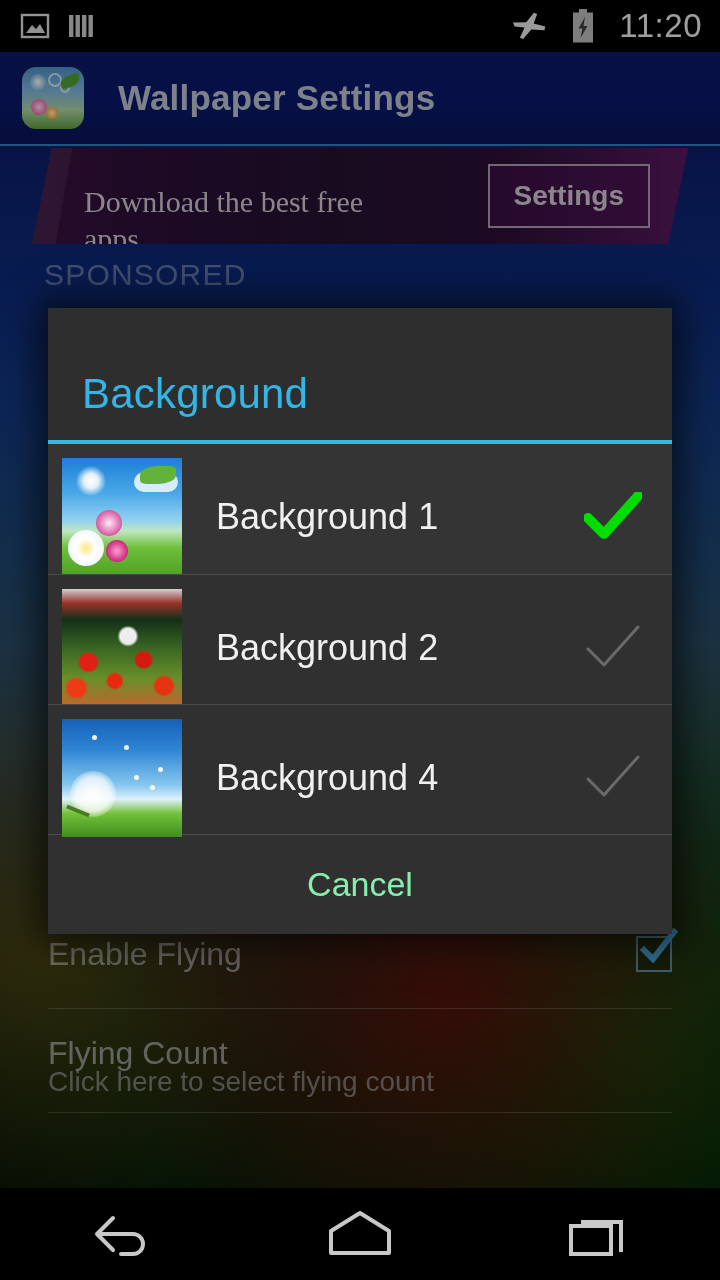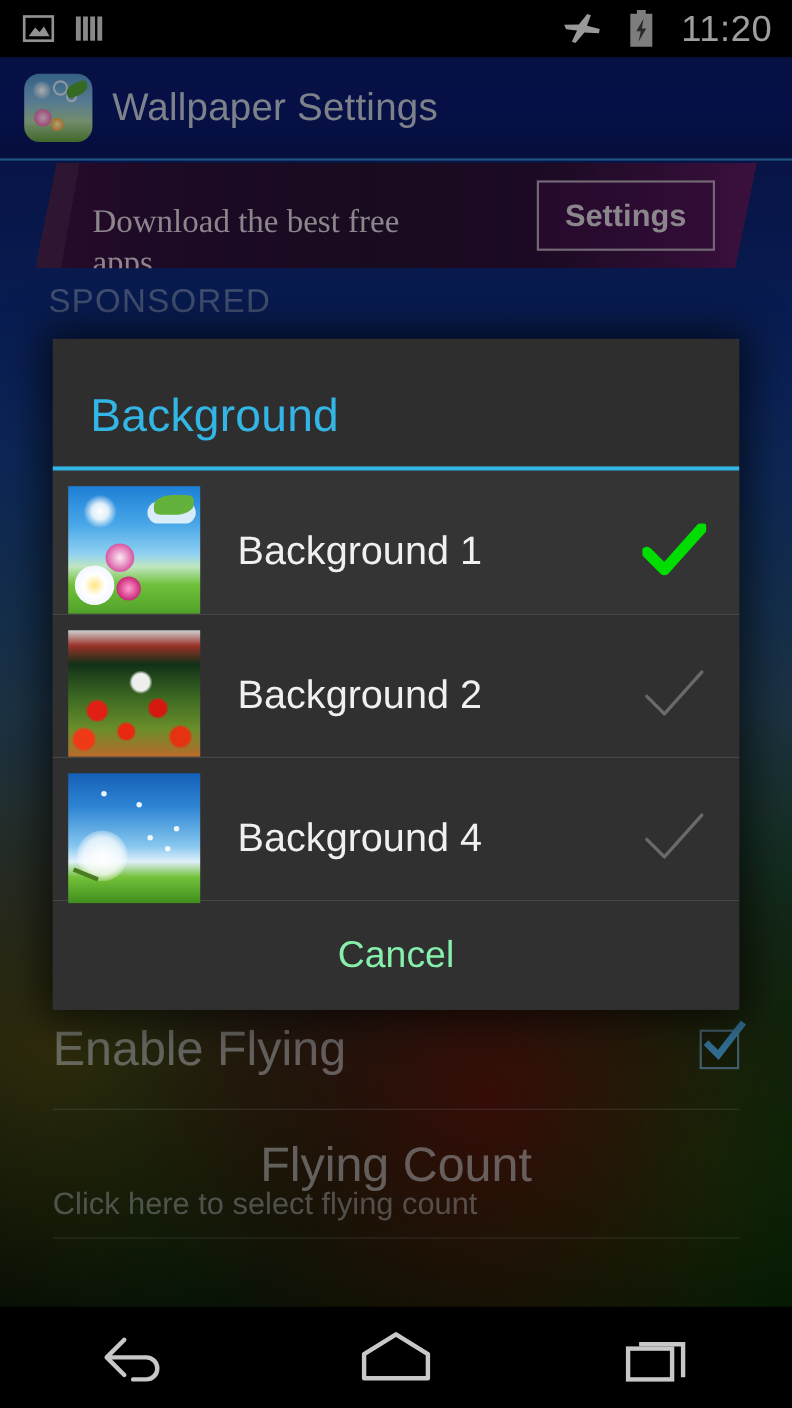--- a/index.html
+++ b/index.html
@@ -56,21 +56,21 @@
   .app-icon .ai-bub{ position:absolute; border:2px solid rgba(255,255,255,0.65); border-radius:50%; }
   .app-icon .ai-b1{ left:26px; top:6px; width:14px; height:14px; }
   .app-icon .ai-b2{ left:38px; top:16px; width:10px; height:10px; }
   .app-icon .ai-leaf{ position:absolute; right:4px; top:8px; width:20px; height:12px;
     background:#4d9c33; border-radius:60% 20% 60% 20%; transform:rotate(-18deg); }
   .app-icon .ai-flower{ position:absolute; left:9px; bottom:14px; width:16px; height:16px; border-radius:50%;
     background:radial-gradient(circle,#ffd9ef 0%,#e76bb0 70%); }
   .app-icon .ai-flower2{ position:absolute; left:24px; bottom:10px; width:12px; height:12px; border-radius:50%;
     background:radial-gradient(circle,#fff2b0 0%,#ef9c3a 75%); }
   .app-title{
-    color:#b9bfcc; font-size:35px; margin-left:18px; letter-spacing:0.2px; font-weight:400;
+    color:#b9bfcc; font-size:35px; margin-left:34px; letter-spacing:0.2px; font-weight:700;
   }
 
   
   .ad{
     position:absolute; left:32px; top:148px; width:656px; height:96px; z-index:20;
     background:
       linear-gradient(100deg, rgba(255,255,255,0.06) 0 6%, rgba(0,0,0,0) 6%),
       linear-gradient(90deg,#3b1240 0%,#2c0f38 16%,#24112f 46%,#2b1036 72%,#4a1550 92%,#571a5c 100%);
     display:flex; align-items:center; padding:0 14px 0 52px;
     clip-path:polygon(3% 0, 100% 0, 97% 100%, 0 100%);
@@ -87,37 +87,37 @@
   }
   .sponsored{
     position:absolute; left:44px; top:258px; z-index:18;
     color:rgba(215,220,228,0.42); font-size:30px; letter-spacing:1.2px;
   }
 
   
   .settings{ position:absolute; left:0; top:310px; width:720px; z-index:15; }
   .pref{ padding:0 48px; position:relative; }
   .pref-row{ display:flex; align-items:center; min-height:108px; }
-  .pref-title{ color:rgba(226,230,236,0.56); font-size:44px;text-align:center; }
+  .pref-title{ color:rgba(226,230,236,0.56); font-size:32px; }
   .pref-sub{ color:rgba(215,222,230,0.46); font-size:28px; margin-top:-6px; padding-bottom:14px; }
   .pref-div{ height:1px; background:rgba(190,205,215,0.22); margin:0 0 0 0; }
   .pref-check{
     margin-left:auto; width:36px; height:36px; border:2px solid rgba(120,170,205,0.75);
     position:relative; background:rgba(0,0,0,0.12);
   }
   .pref-check svg{ position:absolute; left:-4px; top:-12px; }
 
   
   .scrim{ position:absolute; inset:0; z-index:50; background:rgba(0,0,0,0.32); }
   .dialog{
     position:absolute; left:48px; top:308px; width:624px; z-index:60;
     background:#2e2e2e;
     box-shadow:0 0 34px 10px rgba(0,0,0,0.62);
   }
-  .dlg-header{ height:116px; display:flex; align-items:flex-end; padding:0 34px 22px;border-radius:15px; }
+  .dlg-header{ height:132px; display:flex; align-items:flex-end; padding:0 34px 22px;border-radius:15px; }
   .dlg-title{ color:#33b5e5; font-size:42px; letter-spacing:0.2px; }
   .dlg-rule{ height:4px; background:#33b5e5; }
 
   .dlg-list{ background:#2b2b2b; }
   .dlg-item{
     display:flex; align-items:center; height:130px; padding:16px 30px 0 14px;
     position:relative; background:#303030;
   }
   .dlg-item.selected{ background:#343434; }
   .dlg-item + .dlg-item{ border-top:1px solid #4a4a4a; }

